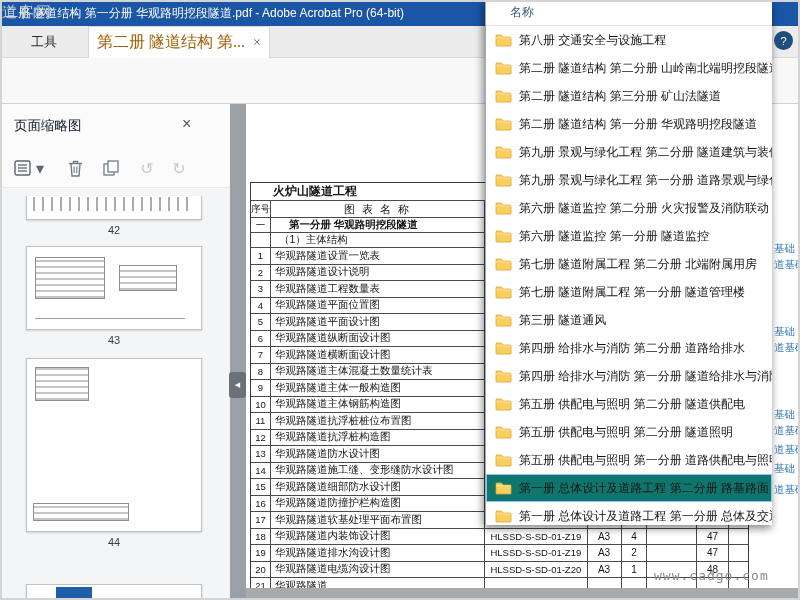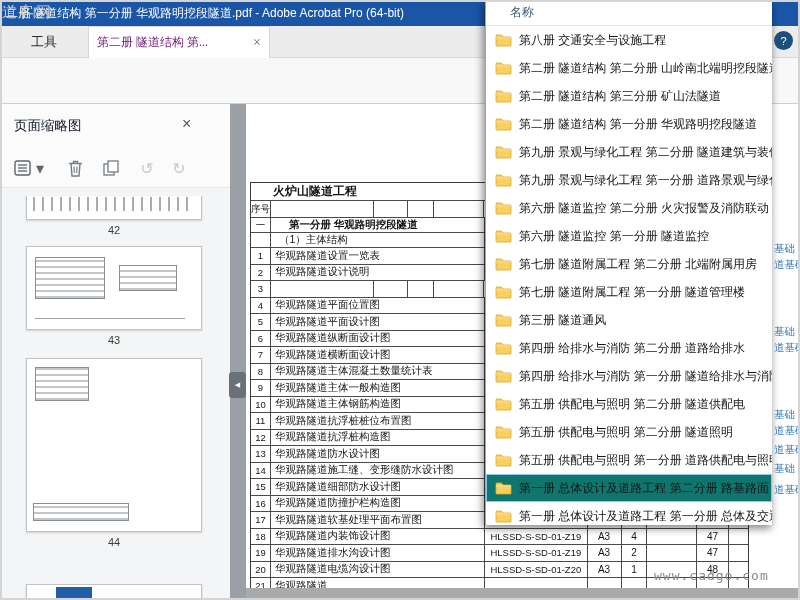--- a/index.html
+++ b/index.html
@@ -7,21 +7,21 @@
   .screen { position: relative; width: 800px; height: 600px; overflow: hidden; background: #a7abae; }
 
   
   .titlebar { position: absolute; left:0; top:0; width:800px; height:26px; background:#1b55a6; }
   .title-text { position:absolute; left:6px; top:0; width:480px; line-height:26px; font-size:12px; color:#fff; white-space:nowrap; overflow:hidden; }
 
   
   .tabbar { position:absolute; left:0; top:26px; width:800px; height:32px; background:#ececec; border-bottom:1px solid #d8d8d8;font-family:Liberation Serif, serif; }
   .tools-tab { position:absolute; left:8px; top:0; width:72px; height:32px; display:flex; align-items:center; justify-content:center; font-size:13px; color:#2d2d2d; }
   .doc-tab { position:absolute; left:88px; top:0; width:182px; height:32px; background:#fff; border:1px solid #d7d7d7; border-bottom:none; display:flex; align-items:center; padding:0 8px; }
-  .doc-tab-label { flex:1; font-size:12px; color:#701a75; white-space:nowrap; overflow:hidden; }
+  .doc-tab-label { flex:1; font-size:16px; color:#a16207; white-space:nowrap; overflow:hidden; }
   .tab-close { font-size:14px; color:#666; margin-left:4px; }
   .help-btn { position:absolute; left:774px; top:31px; width:19px; height:19px; border-radius:50%; background:#1e4e79; color:#fff; font-size:11px; display:flex; align-items:center; justify-content:center; z-index:31; }
 
   
   .toolbar { position:absolute; left:0; top:58px; width:800px; height:46px; background:#f8f8f8; border-bottom:1px solid #d0d0d0; }
   .tbtn { position:absolute; top:64px; width:34px; height:34px; display:flex; align-items:center; justify-content:center; color:#3a72b4; }
   .glyph18 { font-size:18px; font-family:"DejaVu Sans", sans-serif; }
   .glyph20 { font-size:20px; font-family:"DejaVu Sans", sans-serif; }
   .tb-star{left:16px} .tb-print{left:72px} .tb-search{left:140px} .tb-prev{left:186px} .tb-next{left:232px}
   .tb-pointer{left:366px} .tb-hand{left:408px} .tb-zoomout{left:452px}
@@ -152,20 +152,21 @@
     </div>
   </div>
 
   <div class="page">
     <div class="dtable">
       <div class="trow t-title">
           <div class="cell c-title">火炉山隧道工程</div>
         </div>
       <div class="trow t-head">
         <div class="cell c-seq">序号</div>
+        <div class="cell c-name hd">图  表  名  称</div>
         <div class="cell c-code"></div>
           <div class="cell c-size"></div>
           <div class="cell c-count"></div>
           <div class="cell c-blank"></div>
           <div class="cell c-page"></div>
           <div class="cell c-tail"></div>
       </div>
       <div class="trow t-sec">
         <div class="cell c-seq">一</div>
         <div class="cell c-name sec">第一分册  华观路明挖段隧道</div>
@@ -202,20 +203,21 @@
             <div class="cell c-name">华观路隧道设计说明</div>
             <div class="cell c-code"></div>
             <div class="cell c-size"></div>
             <div class="cell c-count"></div>
             <div class="cell c-blank"></div>
             <div class="cell c-page"></div>
             <div class="cell c-tail"></div>
           </div>
           <div class="trow">
             <div class="cell c-seq">3</div>
+            <div class="cell c-name">华观路隧道工程数量表</div>
             <div class="cell c-code"></div>
             <div class="cell c-size"></div>
             <div class="cell c-count"></div>
             <div class="cell c-blank"></div>
             <div class="cell c-page"></div>
             <div class="cell c-tail"></div>
           </div>
           <div class="trow">
             <div class="cell c-seq">4</div>
             <div class="cell c-name">华观路隧道平面位置图</div>

